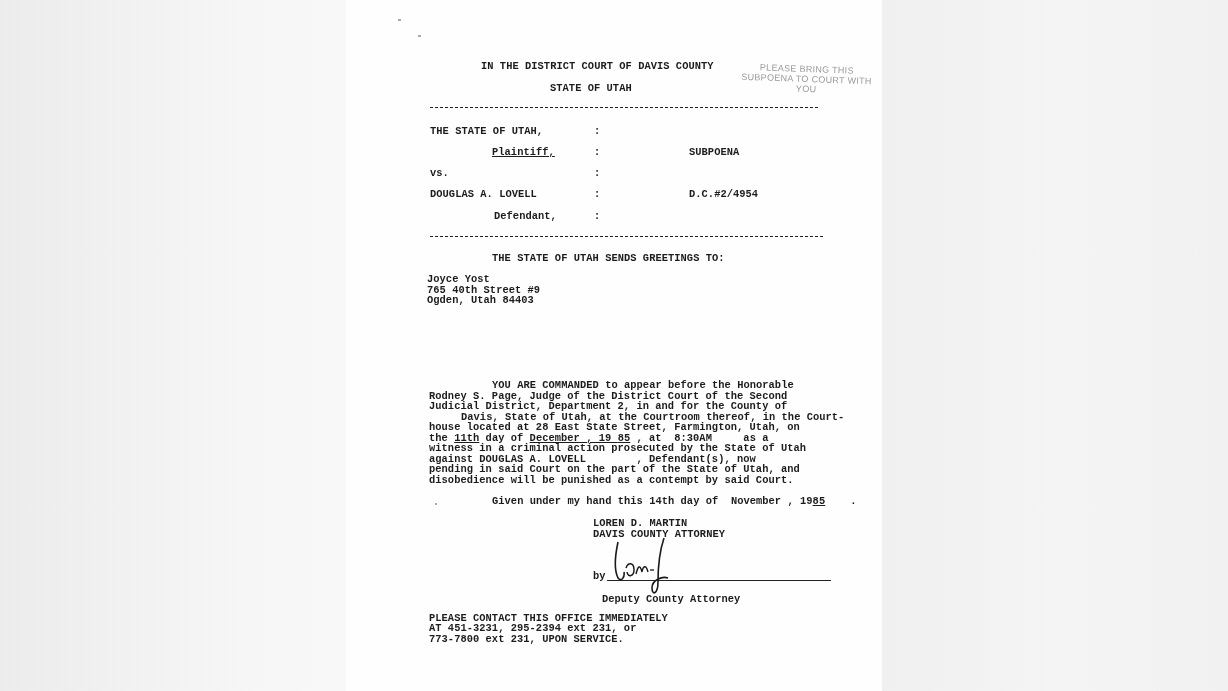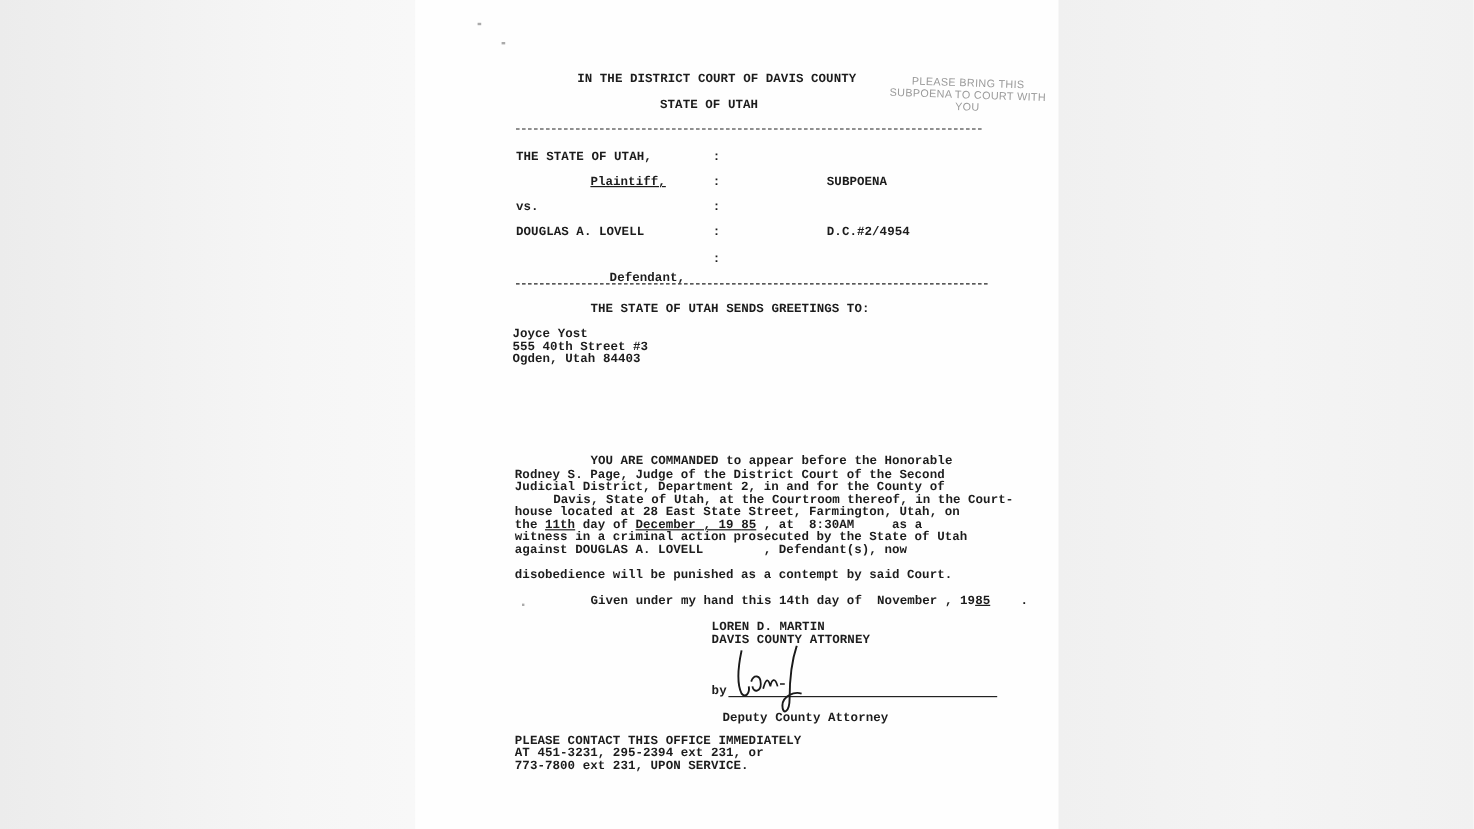--- a/index.html
+++ b/index.html
@@ -68,39 +68,40 @@
   <div class="t" style="left:248px;top:147px;">:</div>
   <div class="t" style="left:343px;top:147px;">SUBPOENA</div>
 
   <div class="t" style="left:84px;top:168px;">vs.</div>
   <div class="t" style="left:248px;top:168px;">:</div>
 
   <div class="t" style="left:84px;top:189px;">DOUGLAS A. LOVELL</div>
   <div class="t" style="left:248px;top:189px;">:</div>
   <div class="t" style="left:343px;top:189px;">D.C.#2/4954</div>
 
-  <div class="t" style="left:162px;top:211px;margin-top:16px;">Defendant,</div>
+  <div class="t" style="left:148px;top:211px;">Defendant,</div>
   <div class="t" style="left:248px;top:211px;">:</div>
 
   <div class="rule" style="left:84px;top:236px;width:393px;"></div>
 
   <div class="t" style="left:146px;top:253px;">THE STATE OF UTAH SENDS GREETINGS TO:</div>
 
   <div class="t" style="left:81px;top:274px;">Joyce Yost</div>
-  <div class="t" style="left:81px;top:285px;">555 40th Street #3</div>
+  <div class="t" style="left:81px;top:285px;">765 40th Street #9</div>
   <div class="t" style="left:81px;top:295px;">Ogden, Utah 84403</div>
 
   <div class="t" style="left:146px;top:380px;">YOU ARE COMMANDED to appear before the Honorable</div>
   <div class="t" style="left:83px;top:391px;">Rodney S. Page, Judge of the District Court of the Second</div>
   <div class="t" style="left:83px;top:401px;">Judicial District, Department 2, in and for the County of</div>
   <div class="t" style="left:83px;top:412px;margin-left:32px;">Davis, State of Utah, at the Courtroom thereof, in the Court-</div>
   <div class="t" style="left:83px;top:422px;text-align:right;">house located at 28 East State Street, Farmington, Utah, on</div>
   <div class="t" style="left:83px;top:433px;"><span>the </span><span class="u">11th</span><span> day of </span><span class="u">December</span><span class="u"> , 19 </span><span class="u">85</span><span> , at  8:30AM     as a</span></div>
   <div class="t" style="left:83px;top:443px;">witness in a criminal action prosecuted by the State of Utah</div>
   <div class="t" style="left:83px;top:454px;"><span>against </span><span>DOUGLAS A. LOVELL</span><span>        , Defendant(s), now</span></div>
+  <div class="t" style="left:83px;top:464px;">pending in said Court on the part of the State of Utah, and</div>
   <div class="t" style="left:83px;top:475px;">disobedience will be punished as a contempt by said Court.</div>
 
   <div class="speck" style="left:89px;top:503px;width:2px;"></div>
 
   <div class="t" style="left:146px;top:496px;"><span>Given under my hand this </span><span>14th</span><span> day of  </span><span>November</span><span> , 19</span><span class="u">85</span><span>    .</span></div>
 
   <div class="t" style="left:247px;top:518px;">LOREN D. MARTIN</div>
   <div class="t" style="left:247px;top:529px;">DAVIS COUNTY ATTORNEY</div>
 
   <div class="t" style="left:247px;top:571px;">by</div>

